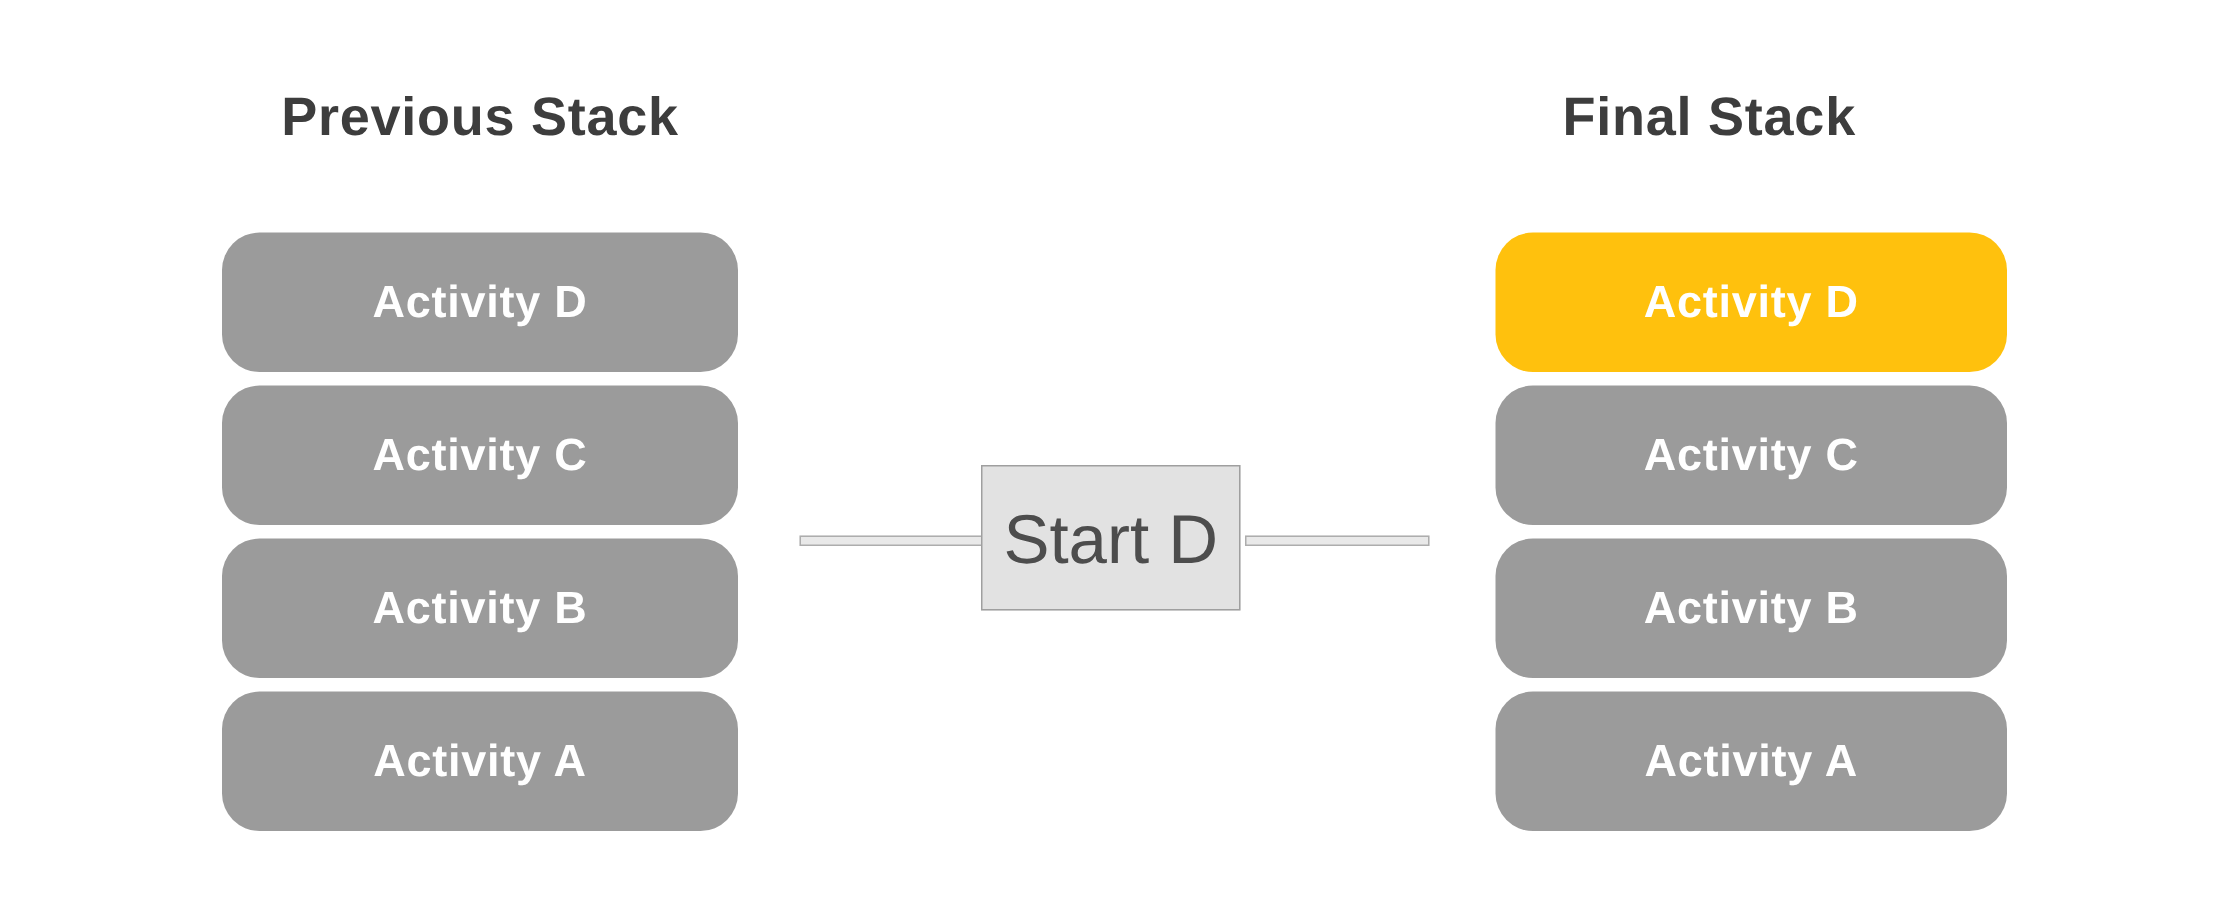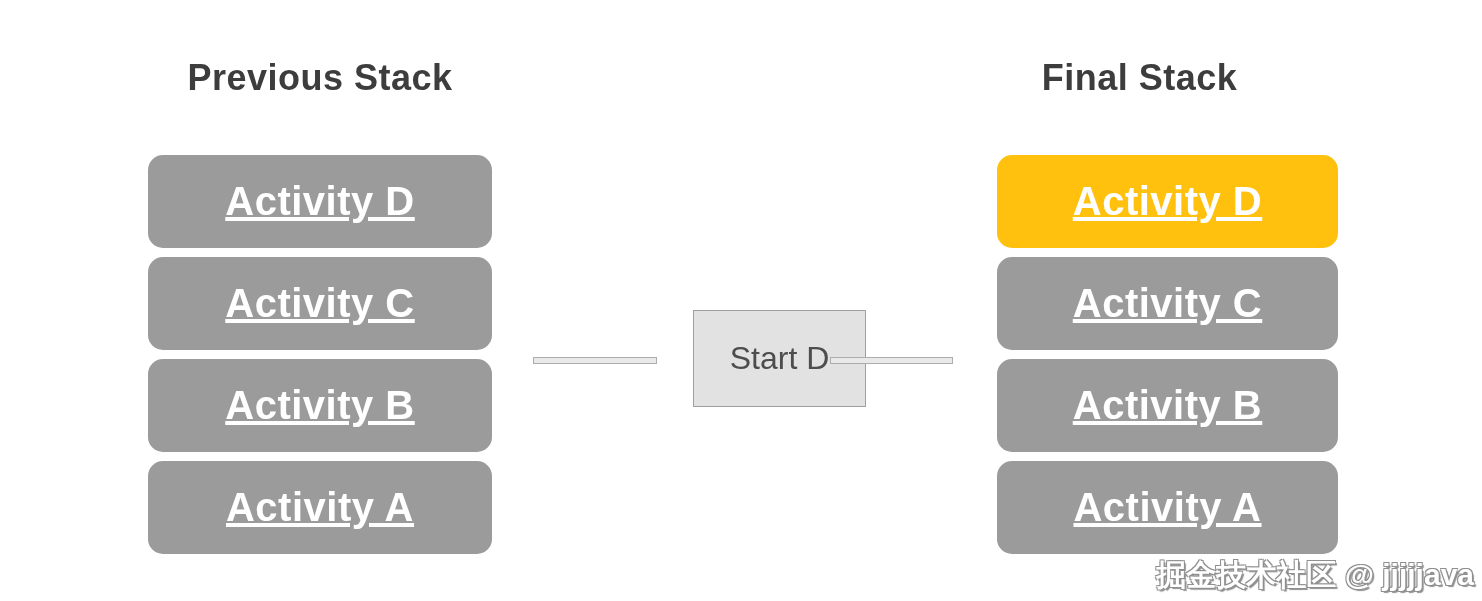--- a/index.html
+++ b/index.html
@@ -32,30 +32,29 @@
     top: 155px;
     display: flex;
     flex-direction: column;
     gap: 9px;
   }
   .stack.left  { left: 148px; width: 344px; }
   .stack.right { left: 997px; width: 341px; }
 
   .activity-box {
     height: 93px;
-    border-radius: 15px;
+    border-radius: 25px;
     background: var(--activity-box, #9b9b9b);
     color: var(--activity-text, #ffffff);
-    font-size: 40px;
+    font-size: 30px;
     font-weight: bold;
     letter-spacing: 0.5px;
     display: flex;
     align-items: center;
     justify-content: center;
-    text-decoration: underline;
   }
   .activity-box.highlight {
     background: var(--activity-box-highlight, #ffc10d);
   }
 
   .connector {
     position: absolute;
     top: 357px;
     height: 5px;
     background: var(--connector-fill, #e9e9e9);
@@ -66,25 +65,24 @@
 
   .action-box {
     position: absolute;
     left: 654px;
     top: 310px;
     width: 171px;
     height: 95px;
     background: var(--action-box-fill, #e2e2e2);
     border: 1px solid var(--action-box-border, #9f9f9f);
     color: var(--action-box-text, #4d4d4d);
-    font-size: 32px;
+    font-size: 46px;
     display: flex;
     align-items: center;
     justify-content: center;
-    margin-left: 39px;
   }
 
   .watermark {
     position: absolute;
     right: 8px;
     bottom: 5px;
     font-size: 30px;
     font-weight: bold;
     white-space: nowrap;
     color: var(--watermark-text, #ffffff);
@@ -117,15 +115,14 @@
 
   <div class="connector right"></div>
 
   <div class="stack right">
     <div class="activity-box highlight">Activity D</div>
     <div class="activity-box">Activity C</div>
     <div class="activity-box">Activity B</div>
     <div class="activity-box">Activity A</div>
   </div>
 
-  <div class="watermark">掘金技术社区 @ jjjjjava</div>
 
 </div>
 
 </body></html>

